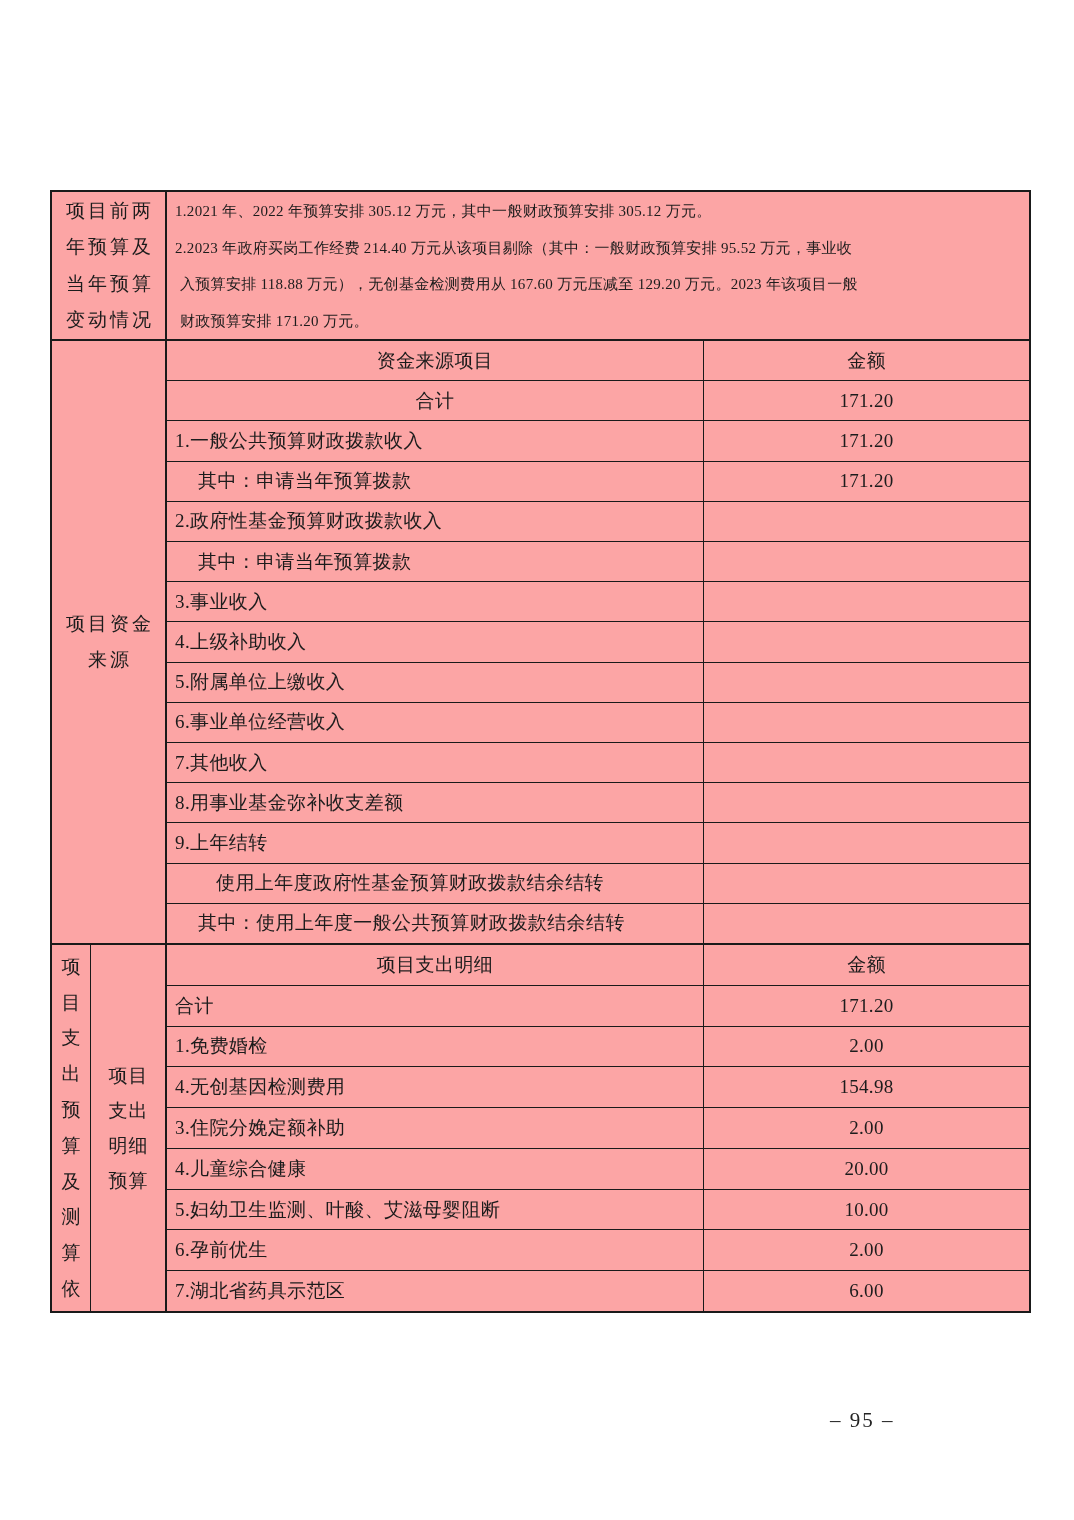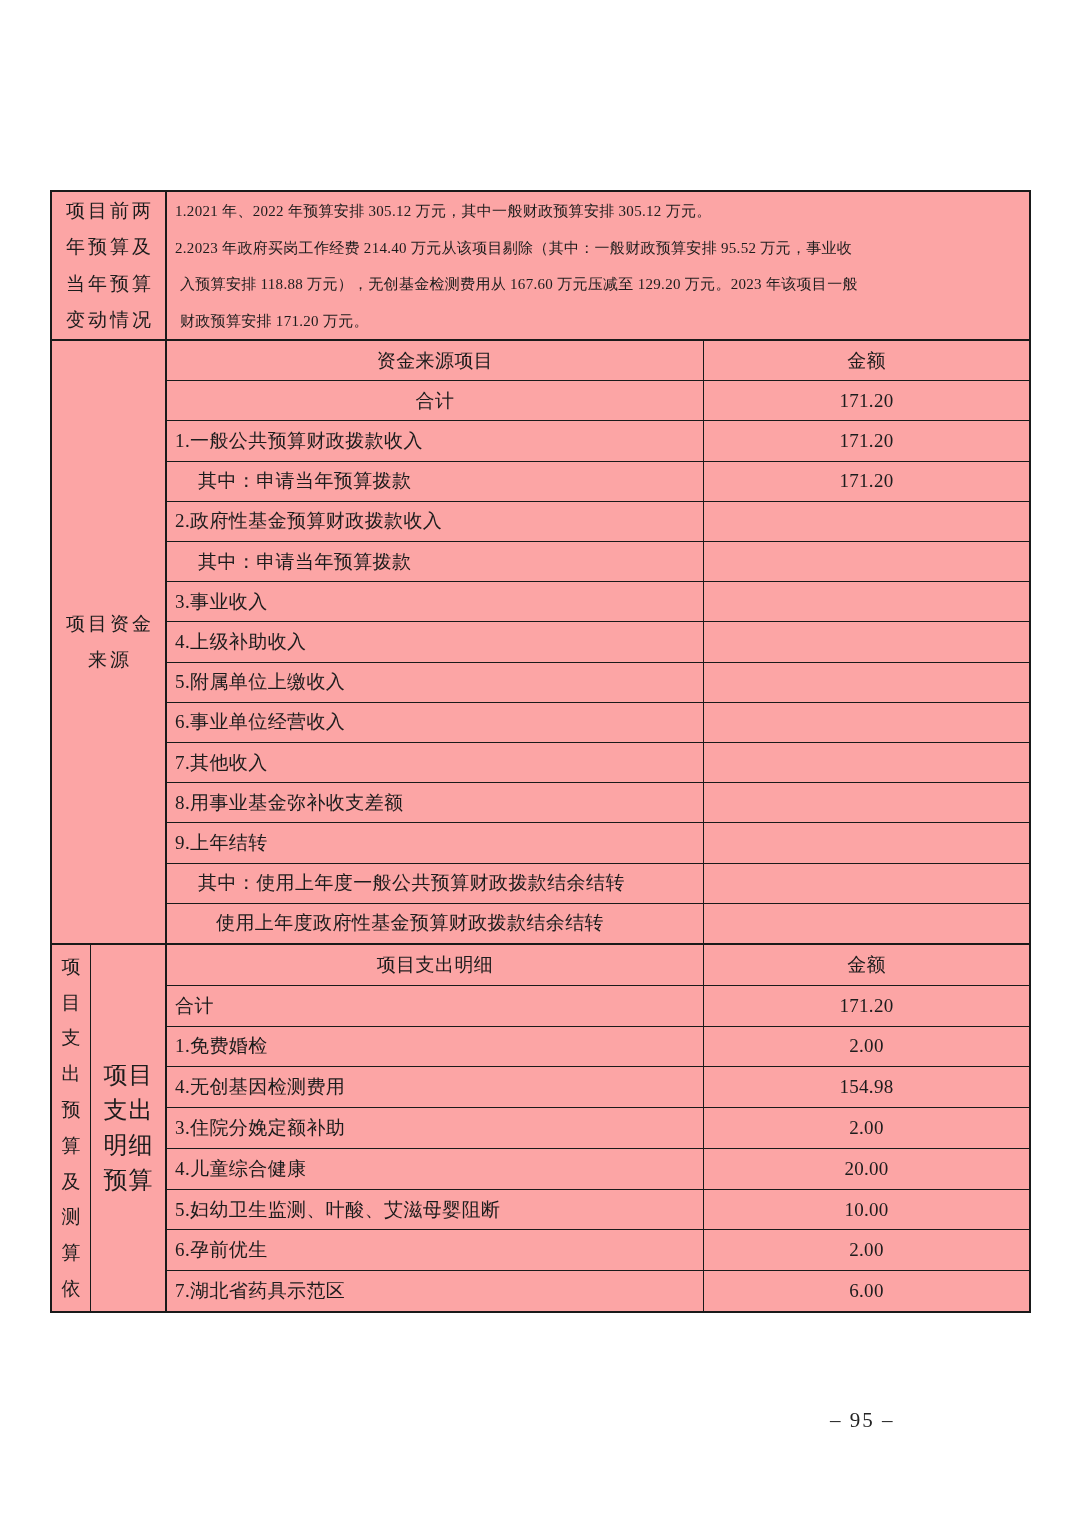--- a/index.html
+++ b/index.html
@@ -63,21 +63,21 @@
     border-right: 1.5px solid #1a1a1a;
     display: flex; flex-direction: column;
     justify-content: space-around; align-items: center;
     font-size: 19px; padding: 4px 0;
   }
   .inner-label {
     width: 76px; flex: none; box-sizing: border-box;
     border-right: 2px solid #1a1a1a;
     display: flex; flex-direction: column;
     align-items: center; justify-content: center;
-    font-size: 24px; letter-spacing: 1px; text-indent: 1px;
+    font-size: 19px; letter-spacing: 1px; text-indent: 1px;
   }
   .inner-label .lbl-line { line-height: 35px; }
 
   .page-number {
     position: absolute; left: 830px; top: 1408px;
     font-size: 21px; letter-spacing: 2px; color: #242424;
     white-space: nowrap;
   }
 </style>
 </head>
@@ -154,25 +154,25 @@
         </div>
         <div class="row">
           <div class="item">8.用事业基金弥补收支差额</div>
           <div class="amt"></div>
         </div>
         <div class="row">
           <div class="item">9.上年结转</div>
           <div class="amt"></div>
         </div>
         <div class="row">
+          <div class="item ind2">使用上年度政府性基金预算财政拨款结余结转</div>
+          <div class="amt"></div>
+        </div>
+        <div class="row">
           <div class="item ind1">其中：使用上年度一般公共预算财政拨款结余结转</div>
-          <div class="amt"></div>
-        </div>
-        <div class="row">
-          <div class="item ind2">使用上年度政府性基金预算财政拨款结余结转</div>
           <div class="amt"></div>
         </div>
       </div>
     </div>
 
     <div class="sec sec3">
       <div class="outer-label">
         <div>项</div>
         <div>目</div>
         <div>支</div>

